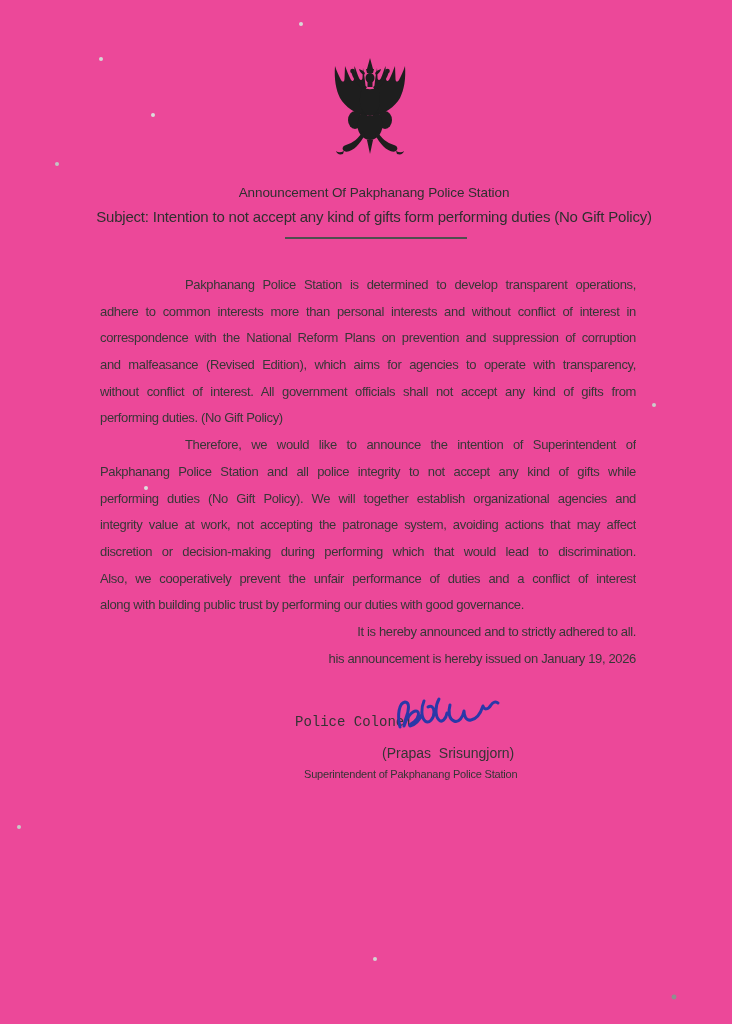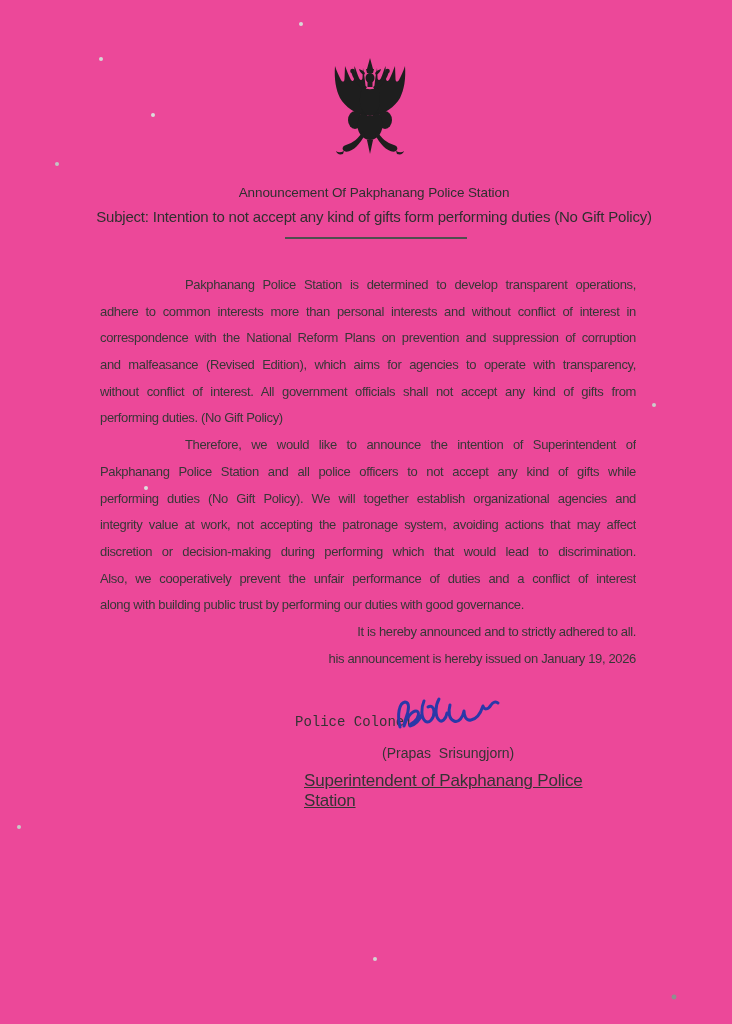--- a/index.html
+++ b/index.html
@@ -60,21 +60,21 @@
   .closing-line{
     line-height:26.7px;height:26.7px;margin-left:88px;text-align:right;
   }
   .sig-block{
     position:absolute;left:295px;top:705px;width:340px;height:100px;
     font-size:14px;color:#343434;
   }
   .sig-rank{position:absolute;left:0;top:7px;line-height:20px;font-family:Liberation Mono, monospace;}
   .sig-script{position:absolute;left:98px;top:-12px;width:115px;height:44px;}
   .sig-name{position:absolute;left:87px;top:38px;line-height:20px;white-space:pre;}
-  .sig-position{position:absolute;left:9px;top:66px;line-height:20px;font-size:17px;letter-spacing:-0.2px;text-decoration:underline;}
+  .sig-position{position:absolute;left:9px;top:59px;line-height:20px;font-size:11px;letter-spacing:-0.2px;}
 </style>
 </head>
 <body>
 
 <div class="page">
 
   <div class="speckles"></div>
 
   <div class="emblem">
     <svg viewBox="0 0 94 107" width="94" height="107" aria-hidden="true">
@@ -134,21 +134,21 @@
     <div class="para">
         <div class="jline">Pakphanang Police Station is determined to develop transparent operations,</div>
         <div class="jline">adhere to common interests more than personal interests and without conflict of interest in</div>
         <div class="jline">correspondence with the National Reform Plans on prevention and suppression of corruption</div>
         <div class="jline">and malfeasance (Revised Edition), which aims for agencies to operate with transparency,</div>
         <div class="jline">without conflict of interest. All government officials shall not accept any kind of gifts from</div>
         <div class="jline">performing duties. (No Gift Policy)</div>
       </div>
     <div class="para">
         <div class="jline">Therefore, we would like to announce the intention of Superintendent of</div>
-        <div class="jline">Pakphanang Police Station and all police officers to not accept any kind of gifts while</div>
+        <div class="jline">Pakphanang Police Station and all police integrity to not accept any kind of gifts while</div>
         <div class="jline">performing duties (No Gift Policy). We will together establish organizational agencies and</div>
         <div class="jline">integrity value at work, not accepting the patronage system, avoiding actions that may affect</div>
         <div class="jline">discretion or decision-making during performing which that would lead to discrimination.</div>
         <div class="jline">Also, we cooperatively prevent the unfair performance of duties and a conflict of interest</div>
         <div class="jline">along with building public trust by performing our duties with good governance.</div>
       </div>
     <div class="closing-line">It is hereby announced and to strictly adhered to all.</div>
     <div class="closing-line">his announcement is hereby issued on January 19, 2026</div>
   </div>
 

